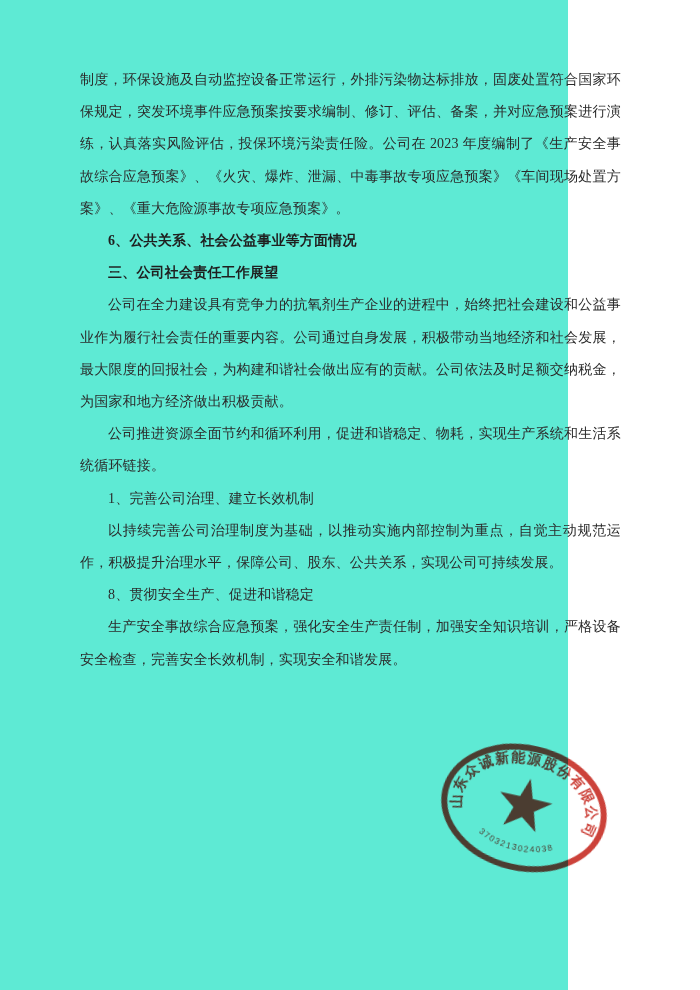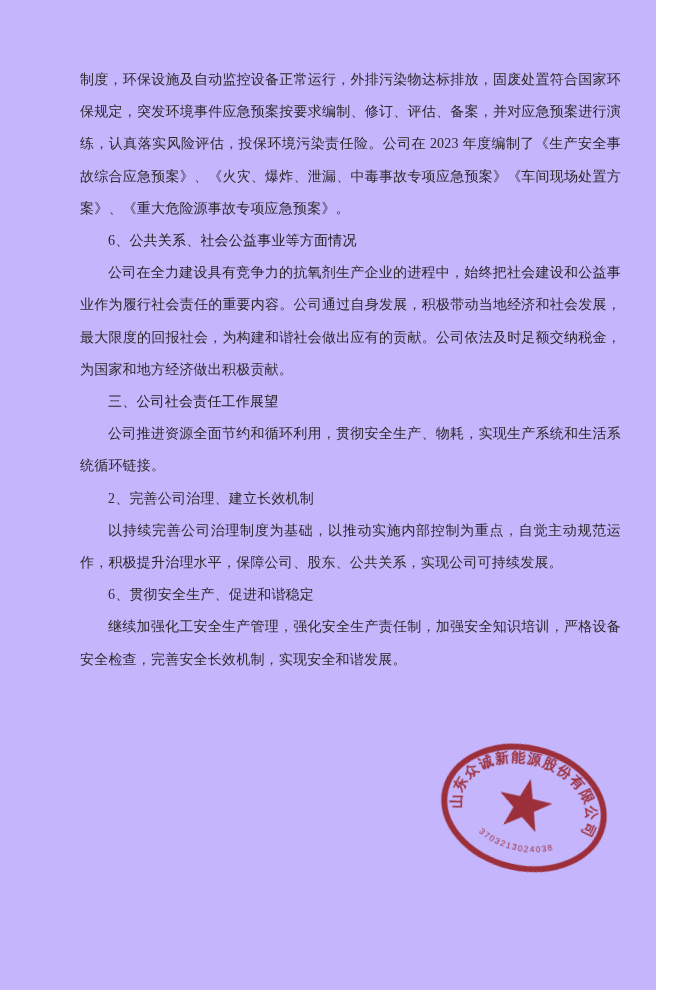--- a/index.html
+++ b/index.html
@@ -6,42 +6,42 @@
     margin: 0;
     padding: 0;
     background: #ffffff;
     width: 700px;
     height: 990px;
     overflow: hidden;
     font-family: "Liberation Serif", "DejaVu Serif", serif;
   }
   .page {
     position: relative;
-    width: 656px;
+    width: 568px;
     height: 990px;
-    background: #c4b5fd;
+    background: #5eead4;
   }
   .doc-body {
     position: absolute;
     left: 80px;
     top: 64px;
     width: 541px;
     color: #2b2b2b;
     font-size: 14px;
     line-height: 32.2px;
     text-align: justify;
     text-justify: inter-ideograph;
     letter-spacing: 0.2px;
   }
   .doc-body p {
     margin: 0;
     padding: 0;
   }
   .indent { text-indent: 2em; }
-  .bold   { font-weight: 400; color: #1f1f1f; }
+  .bold   { font-weight: 700; color: #1f1f1f; }
 
   
   .seal {
     position: absolute;
     left: 430px;
     top: 733px;
     width: 188px;
     height: 150px;
     transform: rotate(13deg);
     mix-blend-mode: multiply;
@@ -51,27 +51,27 @@
   .seal svg { width: 100%; height: 100%; filter: blur(0.25px); }
 </style>
 </head>
 <body>
 
 <div class="page">
 
   <div class="doc-body">
     <p>制度，环保设施及自动监控设备正常运行，外排污染物达标排放，固废处置符合国家环保规定，突发环境事件应急预案按要求编制、修订、评估、备案，并对应急预案进行演练，认真落实风险评估，投保环境污染责任险。公司在 2023 年度编制了《生产安全事故综合应急预案》、《火灾、爆炸、泄漏、中毒事故专项应急预案》《车间现场处置方案》、《重大危险源事故专项应急预案》。</p>
     <p class="indent bold">6、公共关系、社会公益事业等方面情况</p>
+    <p class="indent bold">三、公司社会责任工作展望</p>
     <p class="indent">公司在全力建设具有竞争力的抗氧剂生产企业的进程中，始终把社会建设和公益事业作为履行社会责任的重要内容。公司通过自身发展，积极带动当地经济和社会发展，最大限度的回报社会，为构建和谐社会做出应有的贡献。公司依法及时足额交纳税金，为国家和地方经济做出积极贡献。</p>
-    <p class="indent bold">三、公司社会责任工作展望</p>
-    <p class="indent">公司推进资源全面节约和循环利用，贯彻安全生产、物耗，实现生产系统和生活系统循环链接。</p>
-    <p class="indent">2、完善公司治理、建立长效机制</p>
+    <p class="indent">公司推进资源全面节约和循环利用，促进和谐稳定、物耗，实现生产系统和生活系统循环链接。</p>
+    <p class="indent">1、完善公司治理、建立长效机制</p>
     <p class="indent">以持续完善公司治理制度为基础，以推动实施内部控制为重点，自觉主动规范运作，积极提升治理水平，保障公司、股东、公共关系，实现公司可持续发展。</p>
-    <p class="indent">6、贯彻安全生产、促进和谐稳定</p>
-    <p class="indent">继续加强化工安全生产管理，强化安全生产责任制，加强安全知识培训，严格设备安全检查，完善安全长效机制，实现安全和谐发展。</p>
+    <p class="indent">8、贯彻安全生产、促进和谐稳定</p>
+    <p class="indent">生产安全事故综合应急预案，强化安全生产责任制，加强安全知识培训，严格设备安全检查，完善安全长效机制，实现安全和谐发展。</p>
   </div>
 
   <div class="seal">
     <svg viewBox="0 0 200 160" xmlns="http://www.w3.org/2000/svg">
       <defs>
         <path id="arcTop" d="M 34.3 92.4 A 68 48 0 1 1 165.7 92.4" fill="none"></path>
         <path id="arcBottom" d="M 49.4 109.6 A 66 46 0 0 0 150.6 109.6" fill="none"></path>
       </defs>
       <ellipse cx="100" cy="80" rx="86" ry="64" fill="none" stroke="#c5271e" stroke-width="6.5"></ellipse>
       <polygon fill="#c5271e" points="100,48 106.9,68.5 128.5,68.7 111.2,81.6 117.6,102.3 100,89.8 82.4,102.3 88.8,81.6 71.5,68.7 93.1,68.5"></polygon>

